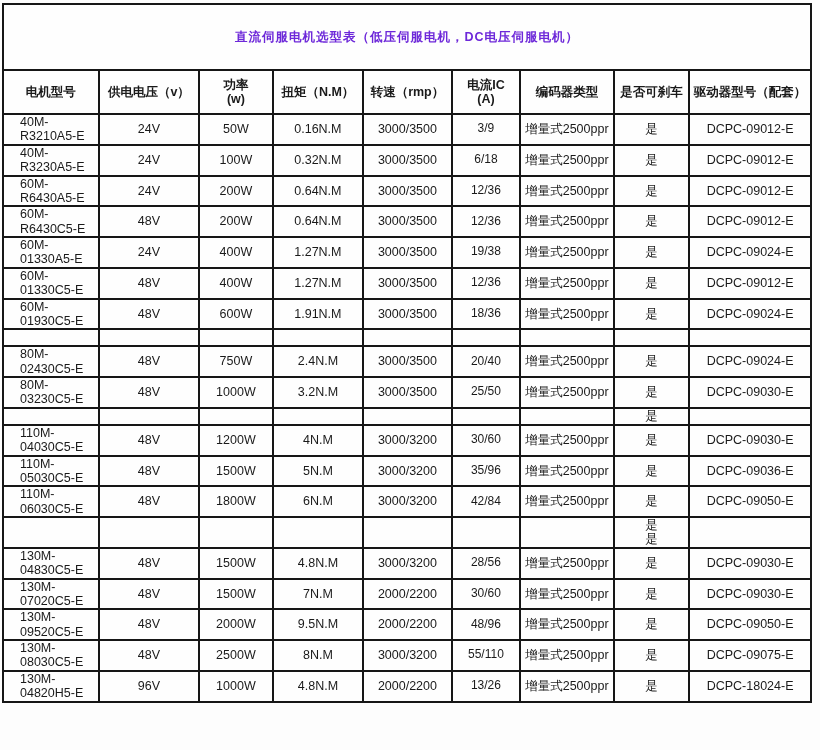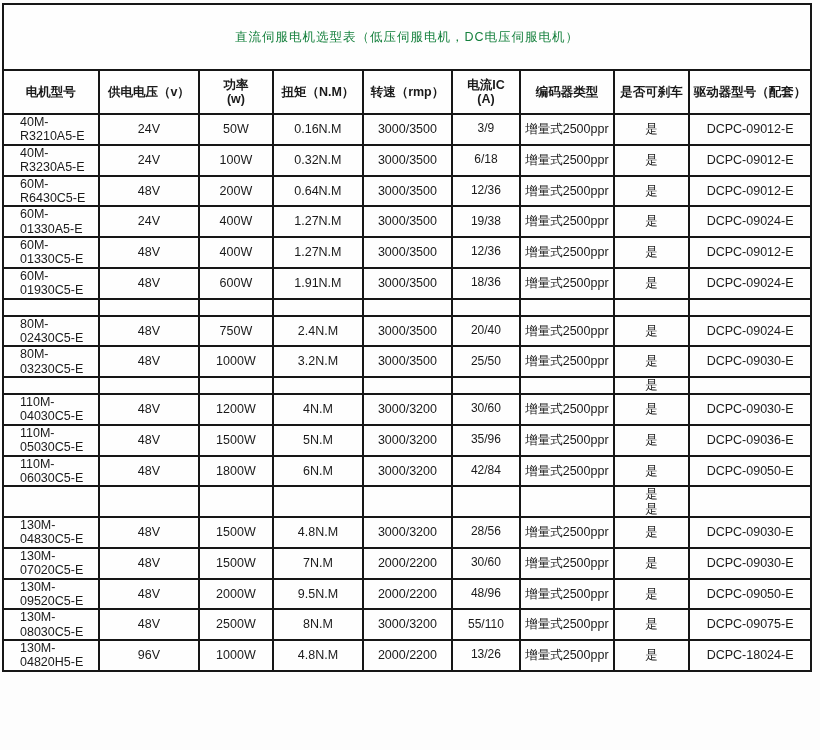--- a/index.html
+++ b/index.html
@@ -17,21 +17,21 @@
     border:2px solid #161616;
     padding:0 2px;
     text-align:center;vertical-align:middle;
     font-size:12.5px;
     white-space:pre-line;
     overflow:hidden;
     line-height:1.15;
   }
   td.title-cell{
     height:64px;
-    font-size:27px;font-weight:normal;color:#15803d;
+    font-size:27px;font-weight:bold;color:#6d28d9;
     letter-spacing:1px;
     border-bottom:3px solid #111;
     white-space:nowrap;
   }
   thead th{
     height:42px;
     font-size:14px;font-weight:bold;
     line-height:1.3;
   }
   tbody tr{height:17px;}
@@ -92,20 +92,31 @@
           <td class="c1">24V</td>
           <td class="c2">100W</td>
           <td class="c3">0.32N.M</td>
           <td class="c4">3000/3500</td>
           <td class="c5">6/18</td>
           <td class="c6">增量式2500ppr</td>
           <td class="c7">是</td>
           <td class="c8">DCPC-09012-E</td>
         </tr>
         <tr>
+          <td class="c0">60M-R6430A5-E</td>
+          <td class="c1">24V</td>
+          <td class="c2">200W</td>
+          <td class="c3">0.64N.M</td>
+          <td class="c4">3000/3500</td>
+          <td class="c5">12/36</td>
+          <td class="c6">增量式2500ppr</td>
+          <td class="c7">是</td>
+          <td class="c8">DCPC-09012-E</td>
+        </tr>
+        <tr>
           <td class="c0">60M-R6430C5-E</td>
           <td class="c1">48V</td>
           <td class="c2">200W</td>
           <td class="c3">0.64N.M</td>
           <td class="c4">3000/3500</td>
           <td class="c5">12/36</td>
           <td class="c6">增量式2500ppr</td>
           <td class="c7">是</td>
           <td class="c8">DCPC-09012-E</td>
         </tr>

